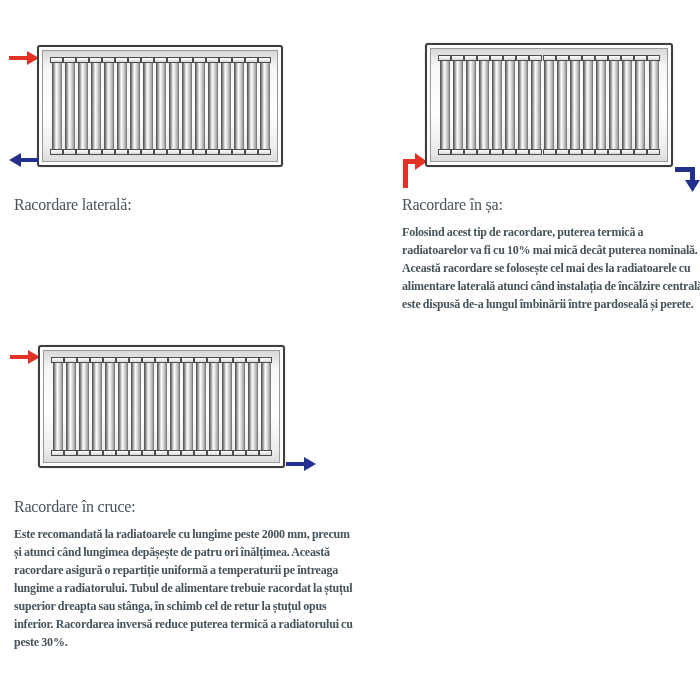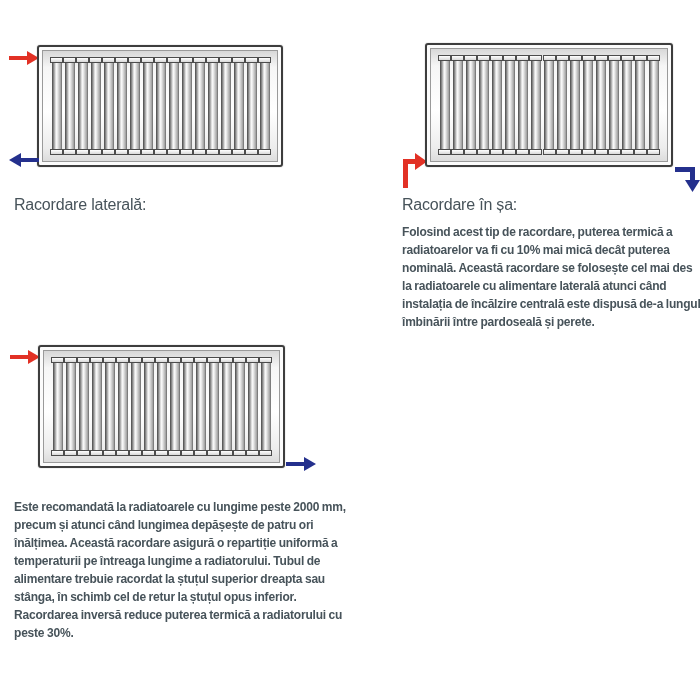--- a/index.html
+++ b/index.html
@@ -1,21 +1,21 @@
 <!DOCTYPE html>
 <html style="--bg: #ffffff; --red: #e23125; --blue: #24308d; --text: #47535a; --rad-border: #3d3d3d;"><head>
 <meta charset="utf-8">
 <style>
   :root{
     --bg:#ffffff; --red:#e23125; --blue:#24308d; --text:#47535a; --rad-border:#3d3d3d;
   }
   html,body{margin:0;padding:0;background:var(--bg);}
   .canvas{
     position:relative;width:700px;height:700px;background:var(--bg);
-    font-family:Liberation Sans, sans-serif;color:var(--text);overflow:hidden;
+    font-family:Liberation Serif, serif;color:var(--text);overflow:hidden;
   }
   
   .radiator{position:absolute;border:2px solid var(--rad-border);border-radius:3px;
     background:#fbfbfb;box-sizing:border-box;box-shadow:0 0 0 1px rgba(0,0,0,0.05);}
   .panel{position:absolute;inset:3px;border:1px solid #9a9a9a;box-sizing:border-box;
     background:linear-gradient(180deg,#d8d8d8,#f6f6f6 15%,#ffffff 55%,#ededed 88%,#dcdcdc);}
   .fins{display:flex;justify-content:space-between;height:100%;padding:6px 7px;box-sizing:border-box;}
   .fin{display:flex;flex-direction:column;align-items:center;flex:0 0 auto;}
   .fin .cap{width:13px;height:6px;border:1px solid #4c4c4c;box-sizing:border-box;
     background:linear-gradient(180deg,#ffffff,#d8d8d8);}
@@ -367,16 +367,17 @@
   <div class="textblock" id="t1">
     <h2>Racordare laterală:</h2>
   </div>
 
   <div class="textblock" id="t2">
     <h2>Racordare în șa:</h2>
     <p>Folosind acest tip de racordare, puterea termică a radiatoarelor va fi cu 10% mai mică decât puterea nominală. Această racordare se folosește cel mai des la radiatoarele cu alimentare laterală atunci când instalația de încălzire centrală este dispusă de-a lungul îmbinării între pardoseală și perete.</p>
   </div>
 
   <div class="textblock" id="t3">
+    <h2>Racordare în cruce:</h2>
     <p>Este recomandată la radiatoarele cu lungime peste 2000 mm, precum și atunci când lungimea depășește de patru ori înălțimea. Această racordare asigură o repartiție uniformă a temperaturii pe întreaga lungime a radiatorului. Tubul de alimentare trebuie racordat la ștuțul superior dreapta sau stânga, în schimb cel de retur la ștuțul opus inferior. Racordarea inversă reduce puterea termică a radiatorului cu peste 30%.</p>
   </div>
 
 </div>
 
 </body></html>

